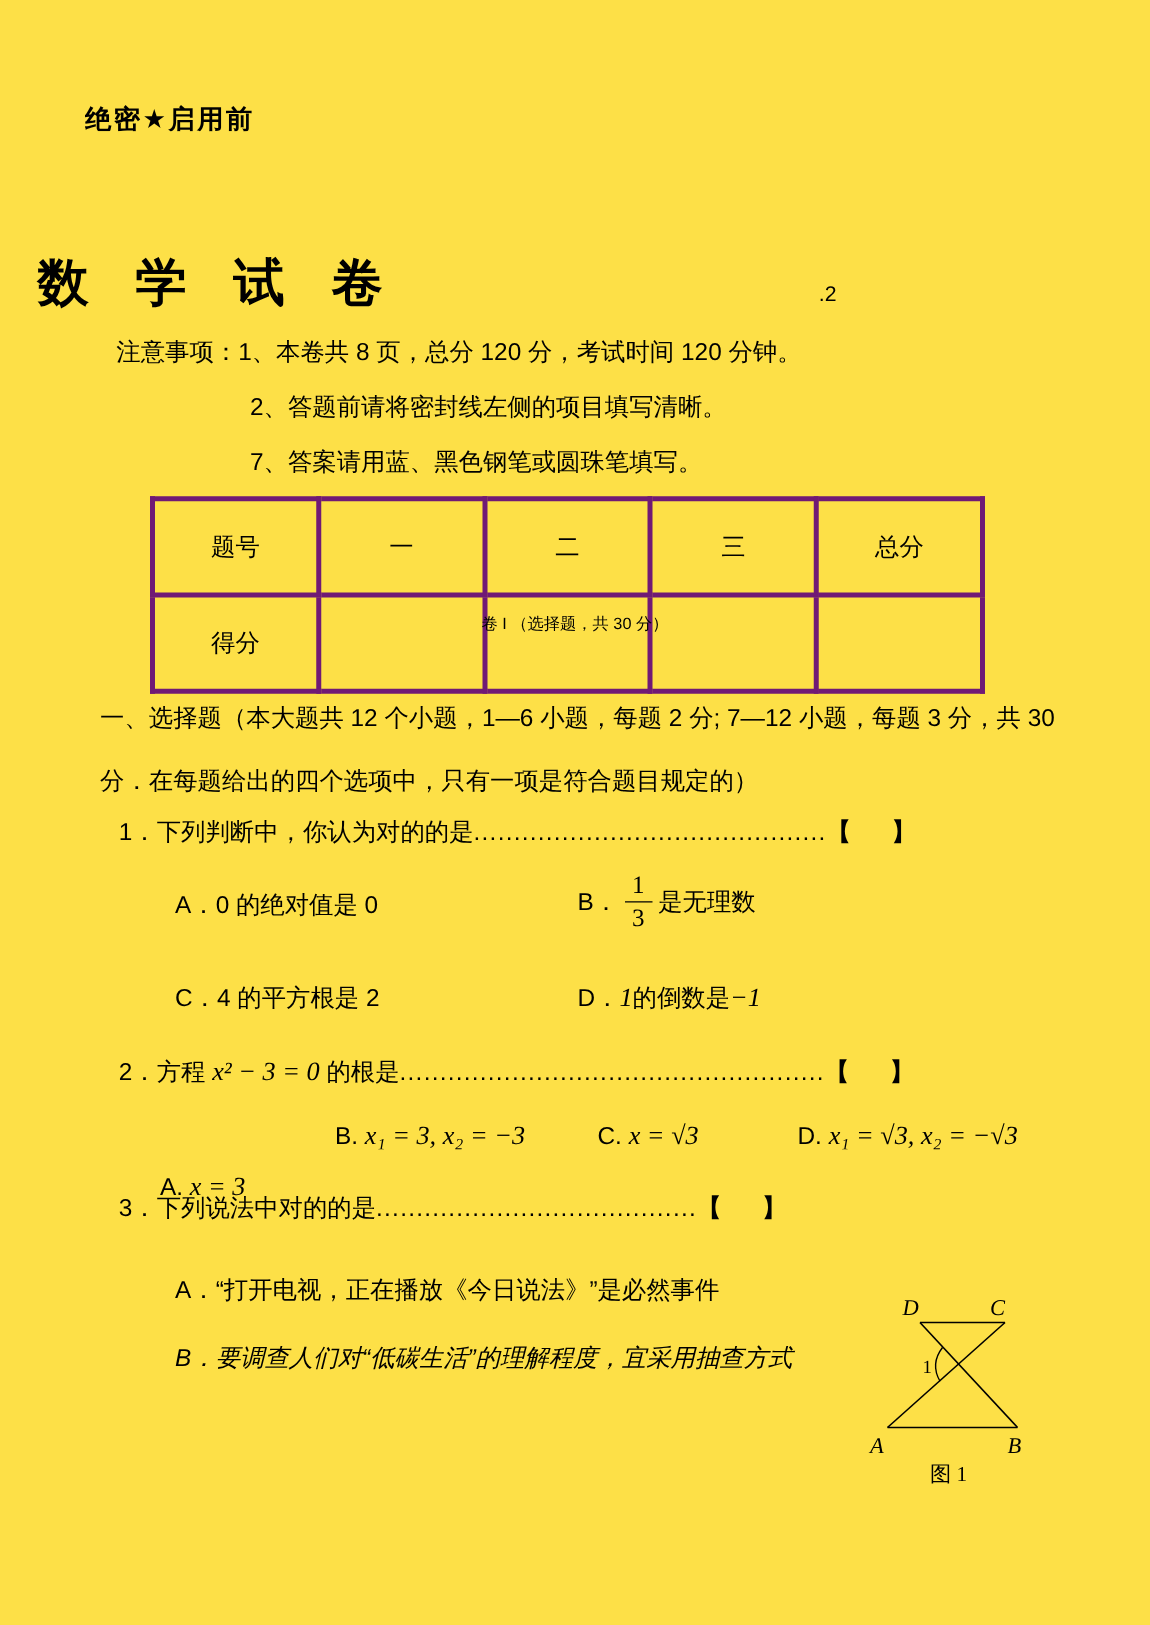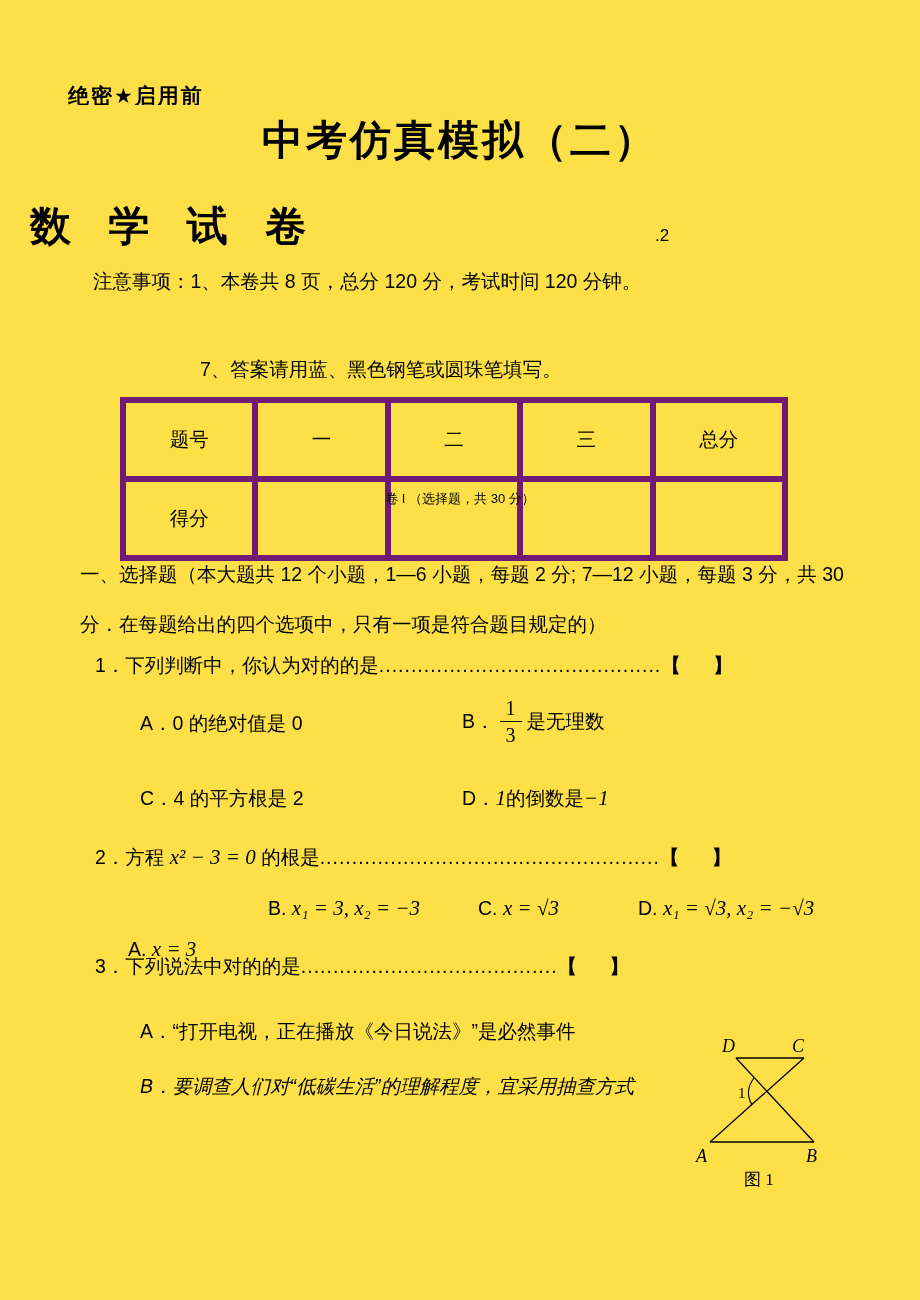--- a/index.html
+++ b/index.html
@@ -13,21 +13,21 @@
   .subtitle{left:30px;top:199px;width:860px;font-size:41px;font-weight:bold;letter-spacing:13px;}
   .subnote{left:655px;top:226px;font-size:17px;}
 
   .notice{font-size:19.5px;white-space:nowrap;}
   .notice-1{left:93px;top:268px;}
   .notice-2{left:200px;top:312px;}
   .notice-3{left:200px;top:356px;}
 
   table.score{position:absolute;left:120px;top:397px;width:668px;border-collapse:collapse;
               table-layout:fixed;font-size:19.5px;border:2px solid #000;}
-  table.score td{border:6px solid #701a75;height:39px;text-align:center;vertical-align:middle;padding:17px;}
+  table.score td{border:4px solid #701a75;height:39px;text-align:center;vertical-align:middle;padding:17px;}
 
   .part-title{left:0;top:490px;width:100%;text-align:center;font-size:13px;}
 
   .body-text{font-size:19.5px;white-space:nowrap;}
   .head-1{left:80px;top:561px;}
   .head-2{left:80px;top:611px;}
 
   .stem{font-size:19.5px;white-space:nowrap;}
   .q1-stem{left:95px;top:652px;}
   .q2-stem{left:95px;top:844px;}
@@ -65,26 +65,28 @@
   .fig-label{font-family:"Liberation Serif","DejaVu Serif",serif;font-style:italic;font-size:18px;}
   .fig-angle{font-family:"Liberation Serif","DejaVu Serif",serif;font-size:15px;}
 </style>
 </head>
 <body>
 
 <div class="page">
 
   <div class="abs security">绝密★启用前</div>
 
-  <div class="abs title">中考仿真模拟（二）</div>
   <div class="abs subtitle">数 学 试 卷</div>
   <div class="abs subnote">.2</div>
 
   <div class="abs notice notice-1">
     <span>注意事项：</span><span>1、本卷共 8 页，总分 120 分，考试时间 120 分钟。</span>
+  </div>
+  <div class="abs notice notice-2">
+    <span>2、答题前请将密封线左侧的项目填写清晰。</span>
   </div>
   <div class="abs notice notice-3">
     <span>7、答案请用蓝、黑色钢笔或圆珠笔填写。</span>
   </div>
 
   <table class="score">
     <tbody>
       <tr>
         <td>题号</td>
         <td>一</td>

